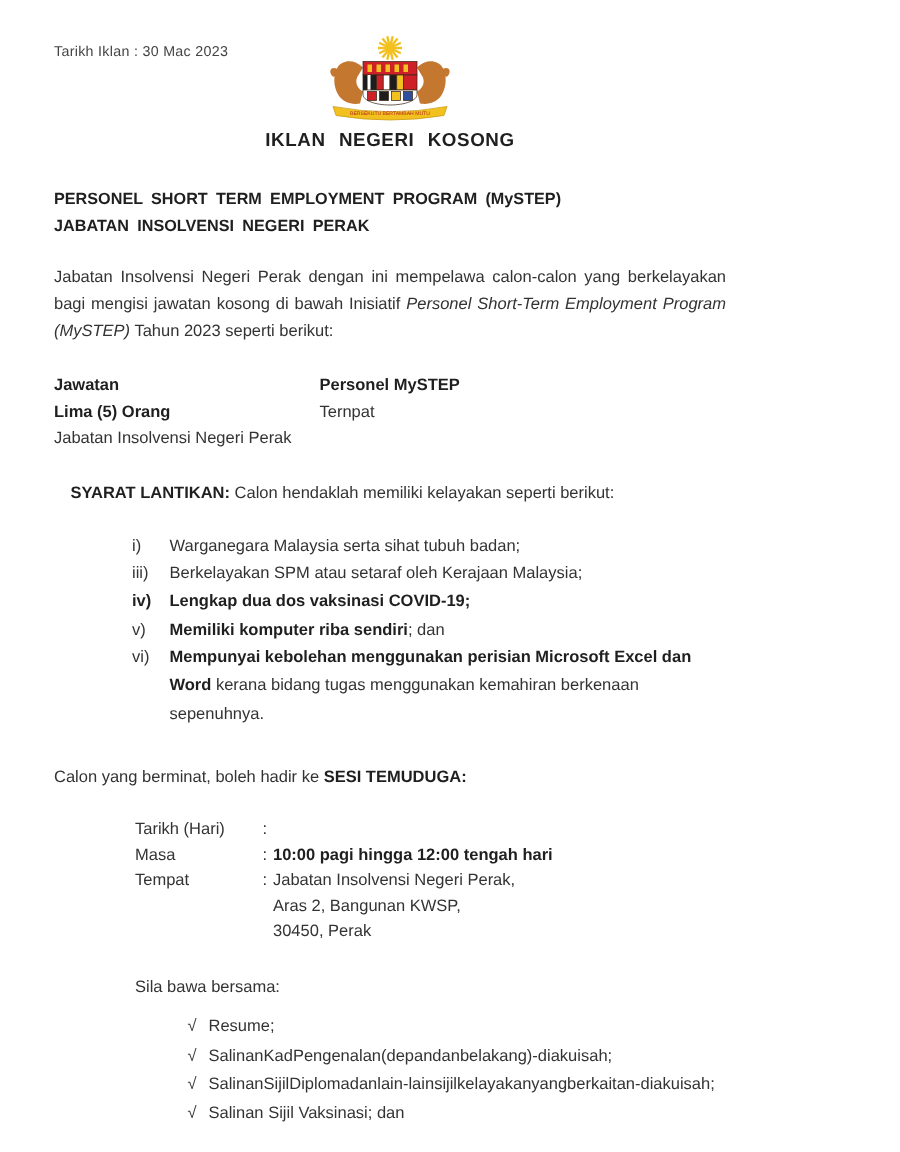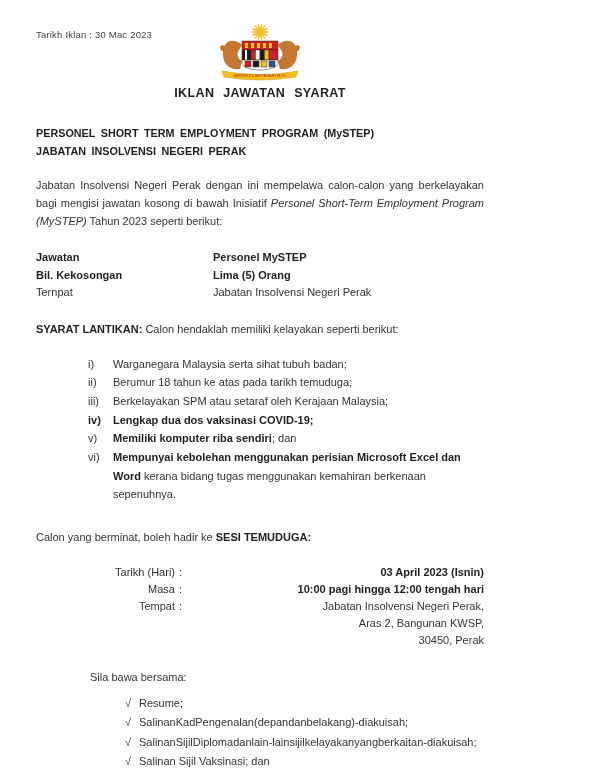--- a/index.html
+++ b/index.html
@@ -33,28 +33,28 @@
     font-size:11px; line-height:18px; text-align:justify;
   }
   .italic { font-style:italic; }
   .b { font-weight:bold; color:#1f1f1f; }
 
   .pos-table {
     margin-top:19px;
     display:grid; grid-template-columns:177px 1fr;
     font-size:11px; line-height:17.5px;
   }
-  .syarat-para { margin:21px 0 0 0; font-size:11px; }
+  .syarat-para { margin:21px 0 0 11px; font-size:11px; }
 
   .req-list { margin:20px 0 0 52px; font-size:11px; }
   .req-item { display:grid; grid-template-columns:25px 1fr; line-height:18.7px; }
 
   .invite-para { margin:11px 0 0 0; padding-top:16px; font-size:11px; }
 
-  .interview { margin:21px 0 0 54px; font-size:11px; line-height:17px;text-align:right; }
+  .interview { margin:21px 0 0 54px; font-size:11px; line-height:17px; }
   .int-row { display:grid; grid-template-columns:85px 7px 1fr; }
   .addr-line { margin-left:92px; }
 
   .bring-heading { margin:22px 0 0 54px; font-size:11px; }
   .checklist { margin:11px 0 0 89px; font-size:11px; line-height:19.3px; }
   .check-item { display:flex; }
   .check-glyph { width:14px; flex:0 0 14px; color:#3a3a3a; }
 </style>
 </head>
 <body>
@@ -117,48 +117,43 @@
         <rect x="57" y="38" width="6" height="6" fill="#2d4f9e"></rect>
       </g>
 
       <path d="M10,48 Q48,55 86,48 L84,54 Q48,60 12,54 Z" fill="#F2C11F" stroke="#C79A18" stroke-width="0.5"></path>
       <text x="48" y="53.5" text-anchor="middle" font-size="3.4" fill="#B3261E">BERSEKUTU BERTAMBAH MUTU</text>
     </svg>
   </div>
 
   <div class="content">
 
-    <h1 class="doc-title">IKLAN JAWATAN SYARAT</h1>
+    <h1 class="doc-title">IKLAN NEGERI KOSONG</h1>
 
     <div class="subtitles">
       <div>PERSONEL SHORT TERM EMPLOYMENT PROGRAM (MySTEP)</div>
       <div>JABATAN INSOLVENSI NEGERI PERAK</div>
     </div>
 
     <p class="intro-para"><span>Jabatan Insolvensi Negeri Perak dengan ini mempelawa calon-calon yang berkelayakan bagi mengisi jawatan kosong di bawah Inisiatif </span><span class="italic">Personel Short-Term Employment Program (MySTEP)</span><span> Tahun 2023 seperti berikut:</span></p>
 
     <div class="pos-table">
       <div class="b">Jawatan</div>
       <div class="b">Personel MySTEP</div>
-      <div class="b">Bil. Kekosongan</div>
       <div class="b">Lima (5) Orang</div>
       <div>Ternpat</div>
       <div>Jabatan Insolvensi Negeri Perak</div>
     </div>
 
     <p class="syarat-para"><span class="b">SYARAT LANTIKAN:</span><span> Calon hendaklah memiliki kelayakan seperti berikut:</span></p>
 
     <div class="req-list">
       <div class="req-item">
         <span>i)</span>
         <span><span class="b"></span><span>Warganegara Malaysia serta sihat tubuh badan;</span></span>
-      </div>
-      <div class="req-item">
-        <span>ii)</span>
-        <span><span class="b"></span><span>Berumur 18 tahun ke atas pada tarikh temuduga;</span></span>
       </div>
       <div class="req-item">
         <span>iii)</span>
         <span><span class="b"></span><span>Berkelayakan SPM atau setaraf oleh Kerajaan Malaysia;</span></span>
       </div>
       <div class="req-item">
         <span class="b">iv)</span>
         <span><span class="b">Lengkap dua dos vaksinasi COVID-19;</span><span></span></span>
       </div>
       <div class="req-item">
@@ -170,21 +165,20 @@
         <span><span class="b">Mempunyai kebolehan menggunakan perisian Microsoft Excel dan Word</span><span> kerana bidang tugas menggunakan kemahiran berkenaan sepenuhnya.</span></span>
       </div>
     </div>
 
     <p class="invite-para"><span>Calon yang berminat, boleh hadir ke </span><span class="b">SESI TEMUDUGA:</span></p>
 
     <div class="interview">
       <div class="int-row">
         <span>Tarikh (Hari)</span>
         <span>:</span>
-        <span class="b">03 April 2023 (Isnin)</span>
       </div>
       <div class="int-row">
         <span>Masa</span>
         <span>:</span>
         <span class="b">10:00 pagi hingga 12:00 tengah hari</span>
       </div>
       <div class="int-row">
         <span>Tempat</span>
         <span>:</span>
         <span>Jabatan Insolvensi Negeri Perak,</span>

